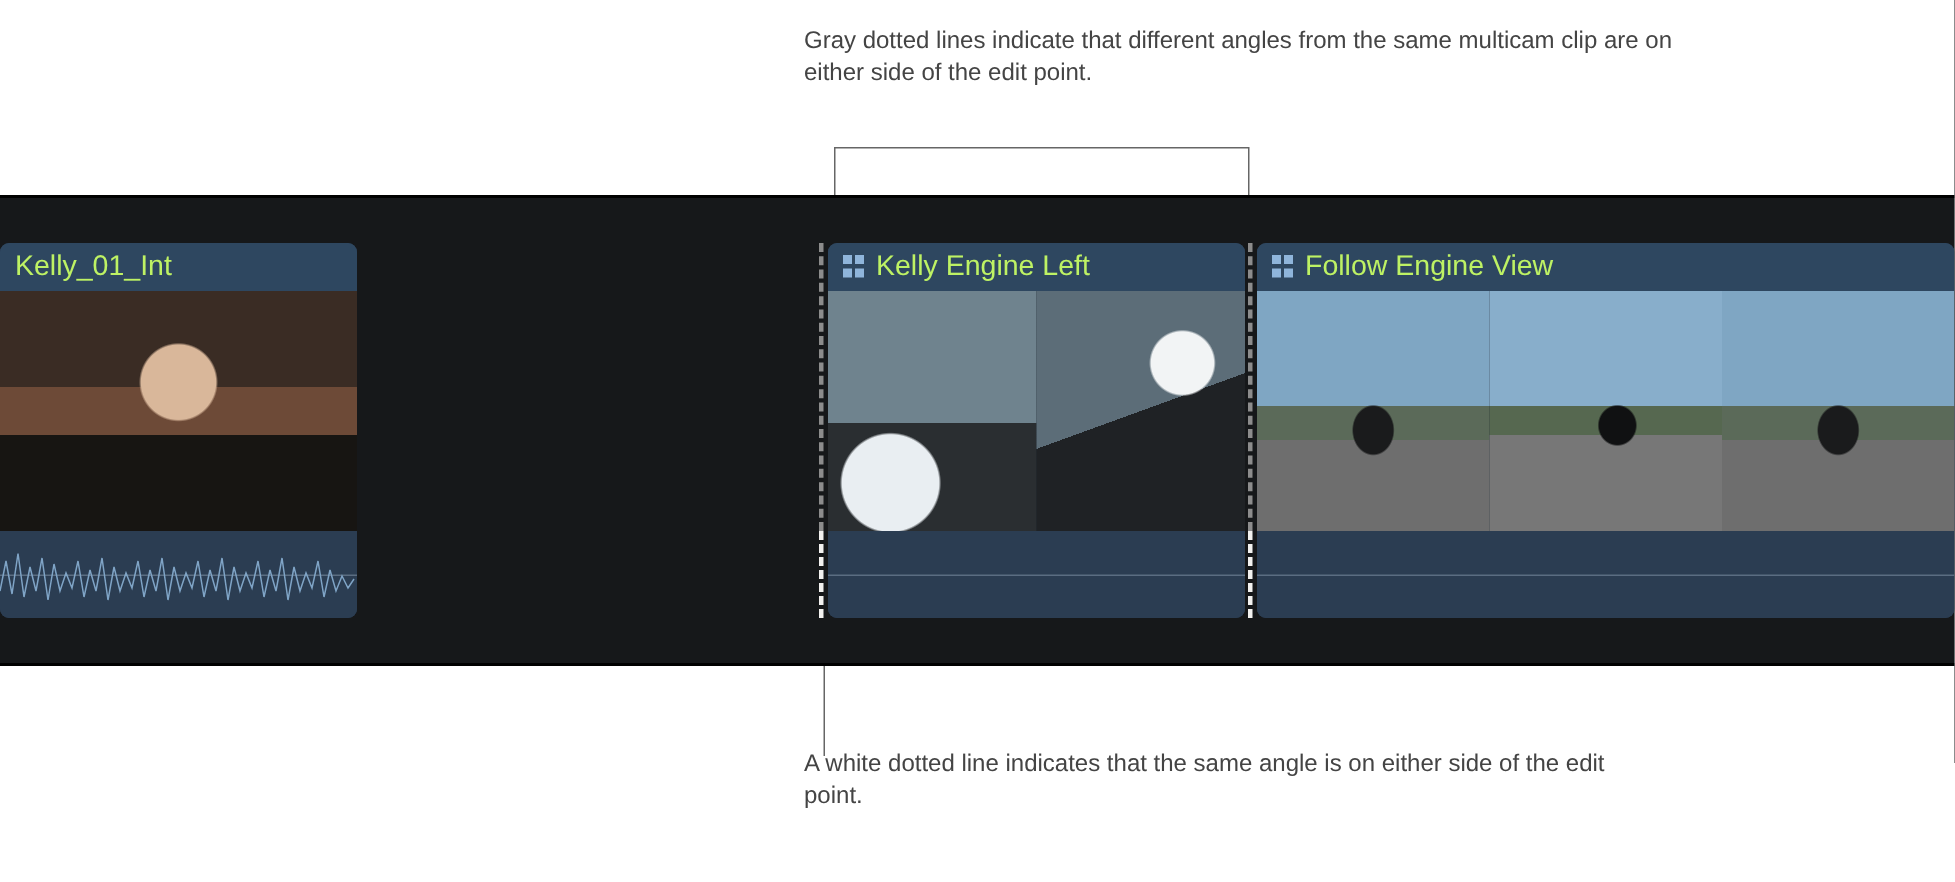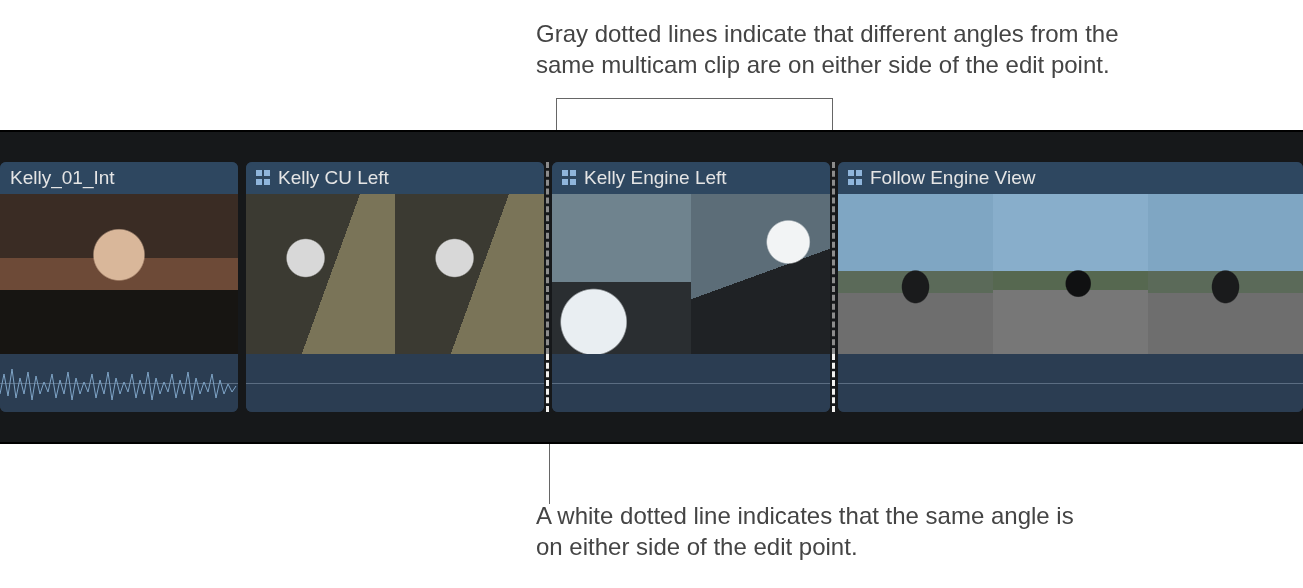--- a/index.html
+++ b/index.html
@@ -13,21 +13,21 @@
     color: #333;
     position: relative;
     overflow: hidden;
   }
 
   
   .annotation {
     position: absolute;
     color: #444;
     line-height: 1.3;
-    font-size: 24px;
+    font-size: 16px;
   }
   .annotation.top { top: 18px; left: 536px; width: 620px; }
   .annotation.bottom { top: 500px; left: 536px; width: 560px; }
 
   
   .callout-line { position:absolute; background:#666; }
   .callout-top-v1 { left:556px; top:98px; width:1px; height:58px; } 
   .callout-top-h  { left:556px; top:98px; width:276px; height:1px; }
   .callout-top-v2 { left:832px; top:98px; width:1px; height:58px; }
 
@@ -59,21 +59,21 @@
     overflow: hidden;
     background:#2b3d52;
   }
   .clip .header {
     height: 32px;
     display: flex;
     align-items: center;
     gap: 6px;
     padding: 0 10px;
     background: #2e4760;
-    color: #e5e5e5;
+    color: #bef264;
     font-size: 19px;
     font-weight: 500;
     white-space: nowrap;
   }
   .clip .thumbs {
     height: 160px;
     background: linear-gradient(#1c2630, #1c2630);
     display:flex;
     align-items:stretch;
   }
@@ -164,38 +164,20 @@
       <div class="audio">
         <div class="midline"></div>
         <div class="wave">
           <svg viewBox="0 0 238 58" preserveAspectRatio="none">
             <polyline fill="none" stroke="#7fa4c6" stroke-width="1" points="0,40 4,20 8,42 12,15 16,44 20,24 24,40 28,18 32,46 36,22 40,40 44,28 48,38 52,20 56,44 60,26 64,40 68,18 72,46 76,24 80,40 84,28 88,38 92,20 96,44 100,26 104,40 108,18 112,46 116,24 120,40 124,28 128,38 132,20 136,44 140,26 144,40 148,18 152,46 156,24 160,40 164,28 168,38 172,20 176,44 180,26 184,40 188,18 192,46 196,24 200,40 204,28 208,38 212,20 216,44 220,26 224,40 228,30 232,38 236,32"></polyline>
           </svg>
         </div>
       </div>
     </div>
 
-    <div class="clip c2">
-      <div class="header">
-        <span class="multicam-icon">
-            <span></span>
-            <span></span>
-            <span></span>
-            <span></span>
-          </span>
-        <span>Kelly CU Left</span>
-      </div>
-      <div class="thumbs">
-        <div class="thumb th-driver"></div>
-        <div class="thumb th-driver"></div>
-      </div>
-      <div class="audio">
-        <div class="midline"></div>
-      </div>
-    </div>
 
     <div class="clip c3">
       <div class="header">
         <span class="multicam-icon">
             <span></span>
             <span></span>
             <span></span>
             <span></span>
           </span>
         <span>Kelly Engine Left</span>

